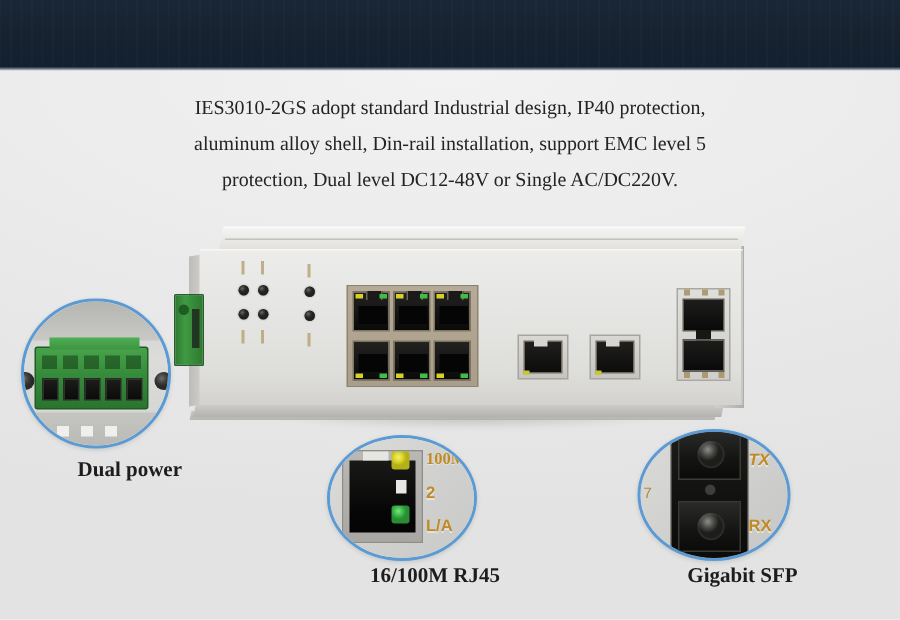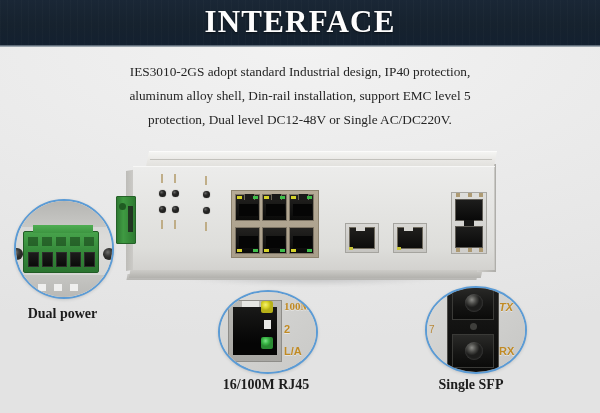--- a/index.html
+++ b/index.html
@@ -300,20 +300,21 @@
     background: #d9d9d7;
   }
   .caption {
     position: absolute;
     text-align: center;
     color: #1d1d1d;
     font-family: "Liberation Serif", serif;
     font-weight: bold;
     font-size: 14px;
     white-space: nowrap;
+    margin-left: 24px;
   }
 
   
   .lens-power { left: 14px; top: 199px; width: 96px; height: 96px; }
   .lp-bg {
     position: absolute; inset: 0;
     background: linear-gradient(180deg,#cfcfcd 0%, #dcdcda 40%, #d2d2d0 100%);
   }
   .lp-topbar {
     position: absolute; left: -10px; top: 0; width: 120px; height: 26px;
@@ -475,21 +476,20 @@
     color: #b8893a;
     font-family: "Liberation Sans", sans-serif;
     font-size: 10px;
   }
 </style>
 </head>
 <body>
 
 <div class="header">
   <div class="header-streaks"></div>
-  <div class="header-title">INTERFACE</div>
 </div>
 <div class="header-rule"></div>
 
 <div class="page-bg"></div>
 
 <div class="intro">
   <div>IES3010-2GS adopt standard Industrial design, IP40 protection,</div>
   <div>aluminum alloy shell, Din-rail installation, support EMC level 5</div>
   <div>protection, Dual level DC12-48V or Single AC/DC220V.</div>
 </div>
@@ -642,14 +642,14 @@
         <div class="ls-fer"></div>
       </div>
       <div class="ls-mid"></div>
       <div class="ls-bay dn">
         <div class="ls-fer"></div>
       </div>
     </div>
     <div class="ls-label" style="top:13px;font-style:italic;">TX</div>
     <div class="ls-label" style="top:57px;">RX</div>
   </div>
-  <div class="caption" style="left:412px; top:377px; width:118px;">Single SFP</div>
+  <div class="caption" style="left:412px; top:377px; width:118px;">Gigabit SFP</div>
 </div>
 
 </body></html>

